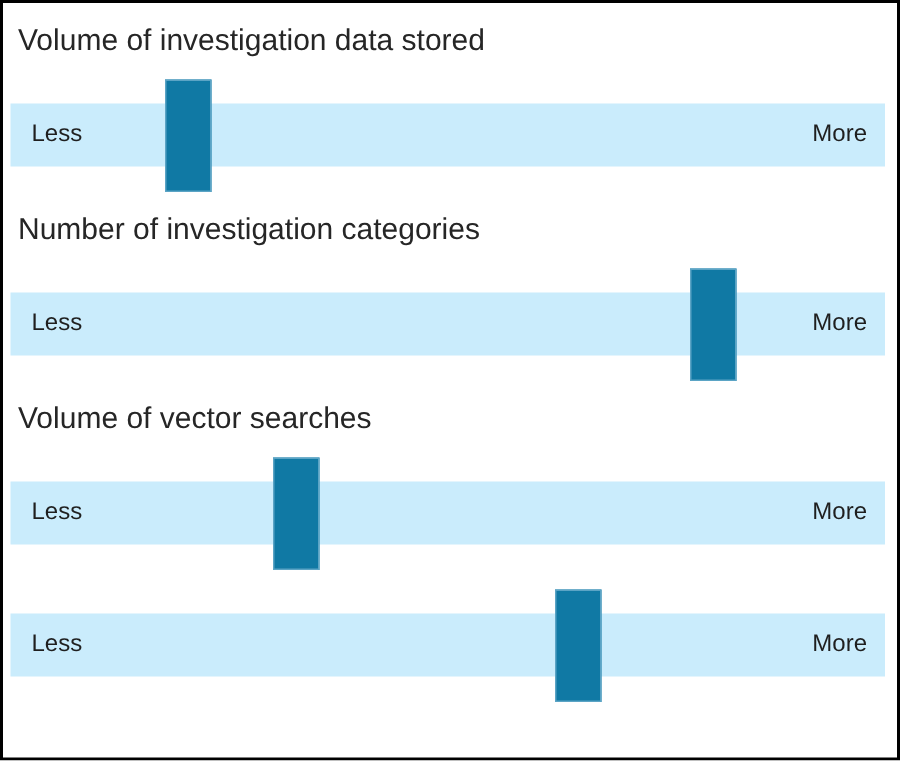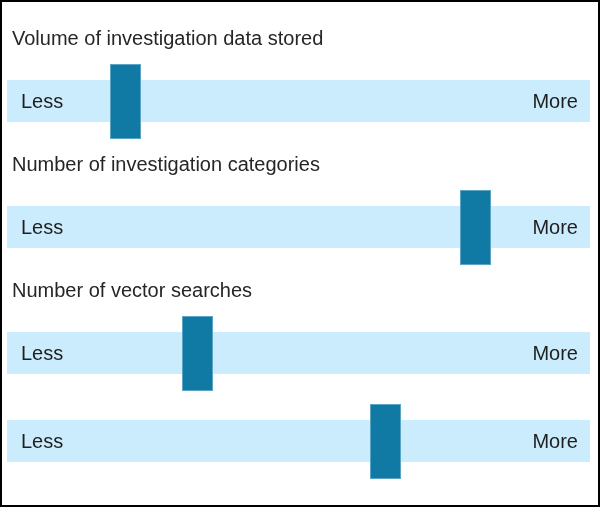--- a/index.html
+++ b/index.html
@@ -8,21 +8,21 @@
     padding: 0;
     background: #ffffff;
     font-family: "Liberation Sans", sans-serif;
   }
   .frame {
     width: 600px;
     height: 507px;
     margin: 0;
     border: 2px solid #000000;
     background: #ffffff;
-    padding: 23px 8px 0 5px;
+    padding: 12px 8px 0 5px;
     overflow: hidden;
   }
   .slider-group {
     margin-bottom: 12px;
   }
   .slider-label {
     font-size: 20px;
     line-height: 26px;
     color: #262626;
     margin-left: 5px;
@@ -40,21 +40,21 @@
     left: 0;
     right: 0;
     height: 42px;
     background: #caecfc;
     display: flex;
     align-items: center;
     justify-content: space-between;
     padding: 0 12px 0 14px;
   }
   .endpoint-label {
-    font-size: 20px;
+    font-size: 16px;
     color: #1f1f1f;
     line-height: 1;
   }
   .slider-handle {
     position: absolute;
     top: 1px;
     width: 31px;
     height: 75px;
     background: #1079a4;
     border: 1px solid #5ba4c5;
@@ -81,21 +81,21 @@
     <div class="slider-row">
       <div class="slider-track">
         <span class="endpoint-label">Less</span>
         <span class="endpoint-label">More</span>
       </div>
       <div class="slider-handle" style="left: calc(80.4% - 15.5px);"></div>
     </div>
   </section>
 
   <section class="slider-group">
-    <div class="slider-label">Number of vector searches</div>
+    <div class="slider-label">Volume of vector searches</div>
     <div class="slider-row">
       <div class="slider-track">
         <span class="endpoint-label">Less</span>
         <span class="endpoint-label">More</span>
       </div>
       <div class="slider-handle" style="left: calc(32.6% - 15.5px);"></div>
     </div>
   </section>
 
   <section class="slider-group">

